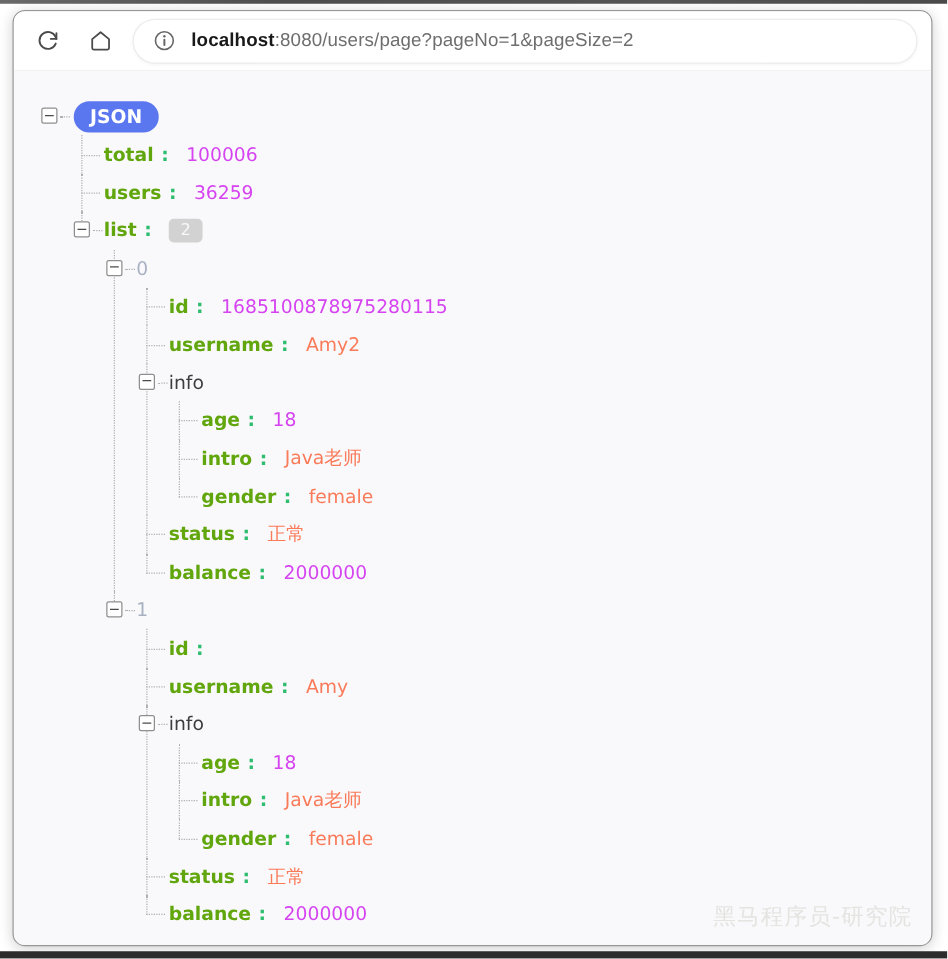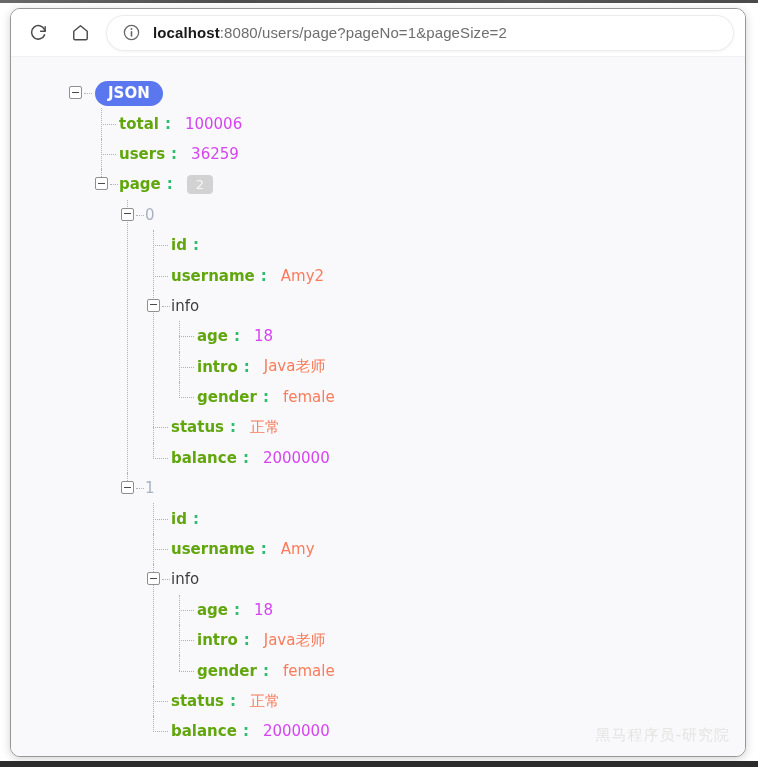--- a/index.html
+++ b/index.html
@@ -33,24 +33,24 @@
   .address-bar {
     flex:1; height:34px; margin-left:10px; background:#ffffff; border-radius:17px;
     box-shadow:0 0 0 1px #ececec, 0 1px 4px rgba(0,0,0,0.07);
     display:flex; align-items:center; padding:0 16px;
   }
   .addr-icon { display:flex; align-items:center; flex:none; }
   .url-text { margin-left:13px; font-size:15px; white-space:nowrap; letter-spacing:.1px; }
   .url-host { color:#191919; font-weight:bold; }
   .url-rest { color:#6e6e6e; }
   .content {
-    flex:1; background:#f9f9fb; position:relative; overflow:hidden;padding-left:36px;
+    flex:1; background:#f9f9fb; position:relative; overflow:hidden;
   }
   .watermark {
-    position:absolute; right:15px; bottom:11px; color:#e4e4e1; font-size:15px;
+    position:absolute; right:15px; bottom:11px; color:#e4e4e1; font-size:18px;
     letter-spacing:1px; font-family:"DejaVu Sans", sans-serif; user-select:none;
   }
   
   .tree {
     padding:21px 0 0 20px; font-family:"DejaVu Sans", sans-serif; font-size:15px;
   }
   .node {}
   .row { display:flex; align-items:center; height:30.4px; white-space:nowrap; }
   .prefix { width:26px; height:30.4px; position:relative; flex:none; }
   .expander {
@@ -153,38 +153,39 @@
                   <span class="key">users</span>
                   <span class="colon">:</span>
                   <span class="val v-number">36259</span>
                 </div>
               </div>
               <div class="node">
                 <div class="row">
                   <div class="prefix p-branch">
                     <span class="expander"></span>
                   </div>
-                  <span class="key">page</span>
+                  <span class="key">list</span>
                   <span class="colon">:</span>
                   <span class="badge">2</span>
                 </div>
                 <div class="children">
                   <div class="node">
                     <div class="row">
                       <div class="prefix p-branch">
                         <span class="expander"></span>
                       </div>
                       <span class="key-idx">0</span>
                     </div>
                     <div class="children">
                       <div class="node">
                         <div class="row">
                           <div class="prefix p-leaf"></div>
                           <span class="key">id</span>
                           <span class="colon">:</span>
+                          <span class="val v-number">1685100878975280115</span>
                         </div>
                       </div>
                       <div class="node">
                         <div class="row">
                           <div class="prefix p-leaf"></div>
                           <span class="key">username</span>
                           <span class="colon">:</span>
                           <span class="val v-string">Amy2</span>
                         </div>
                       </div>

